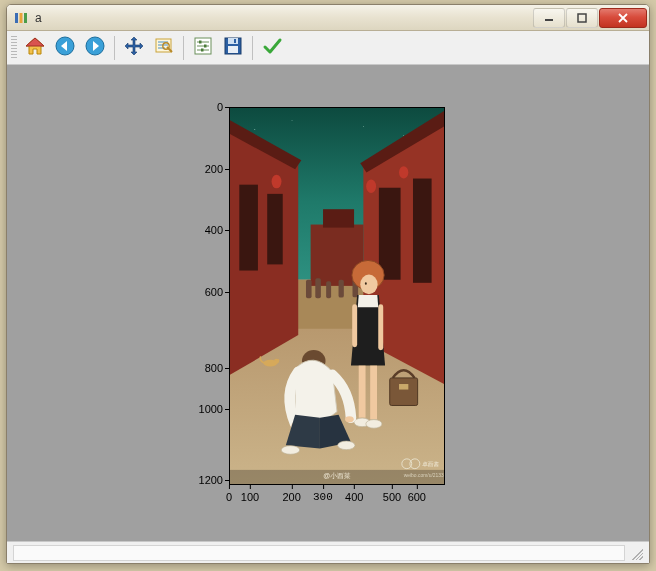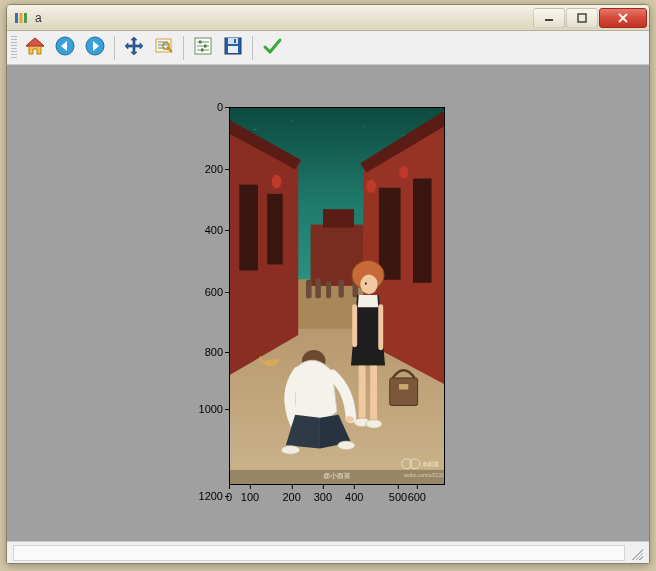--- a/index.html
+++ b/index.html
@@ -366,29 +366,29 @@
           <circle cx="596" cy="1160" r="16" fill="none" stroke="#e8e2cc" stroke-width="3"></circle>
           <text x="620" y="1166" font-size="18" fill="#efe8d6" font-family="sans-serif">卓西酱</text>
           <text x="560" y="1204" font-size="16" fill="#d8d0ba" font-family="sans-serif">weibo.com/u/2133570793</text>
         </svg>
       </div>
 
     <div class="tick-y" style="top: 0px;">0</div>
         <div class="tick-y" style="top: 61.6639px;">200</div>
         <div class="tick-y" style="top: 123.328px;">400</div>
         <div class="tick-y" style="top: 184.992px;">600</div>
-        <div class="tick-y" style="top: 245px;">800</div>
+        <div class="tick-y" style="top: 261px;">800</div>
         <div class="tick-y" style="top: 302px;">1000</div>
-        <div class="tick-y" style="top: 389px;">1200</div>
+        <div class="tick-y" style="top: 373px;">1200</div>
         <div class="tick-x" style="left: 0px;">0</div>
         <div class="tick-x" style="left: 21px;">100</div>
         <div class="tick-x" style="left: 62.6087px;">200</div>
-        <div class="tick-x" style="left: 93.913px;">300</div>
+        <div class="tick-x" style="left: 93.913px; font-family: Liberation Mono, monospace;">300</div>
         <div class="tick-x" style="left: 125.217px;">400</div>
-        <div class="tick-x" style="left: 169px;">500</div>
+        <div class="tick-x" style="left: 163px;">500</div>
         <div class="tick-x" style="left: 187.826px;">600</div>
       </div>
   </div>
 
   <div class="statusbar">
     <div class="status-field"></div>
     <div class="status-grip"></div>
   </div>
 
 </div>

